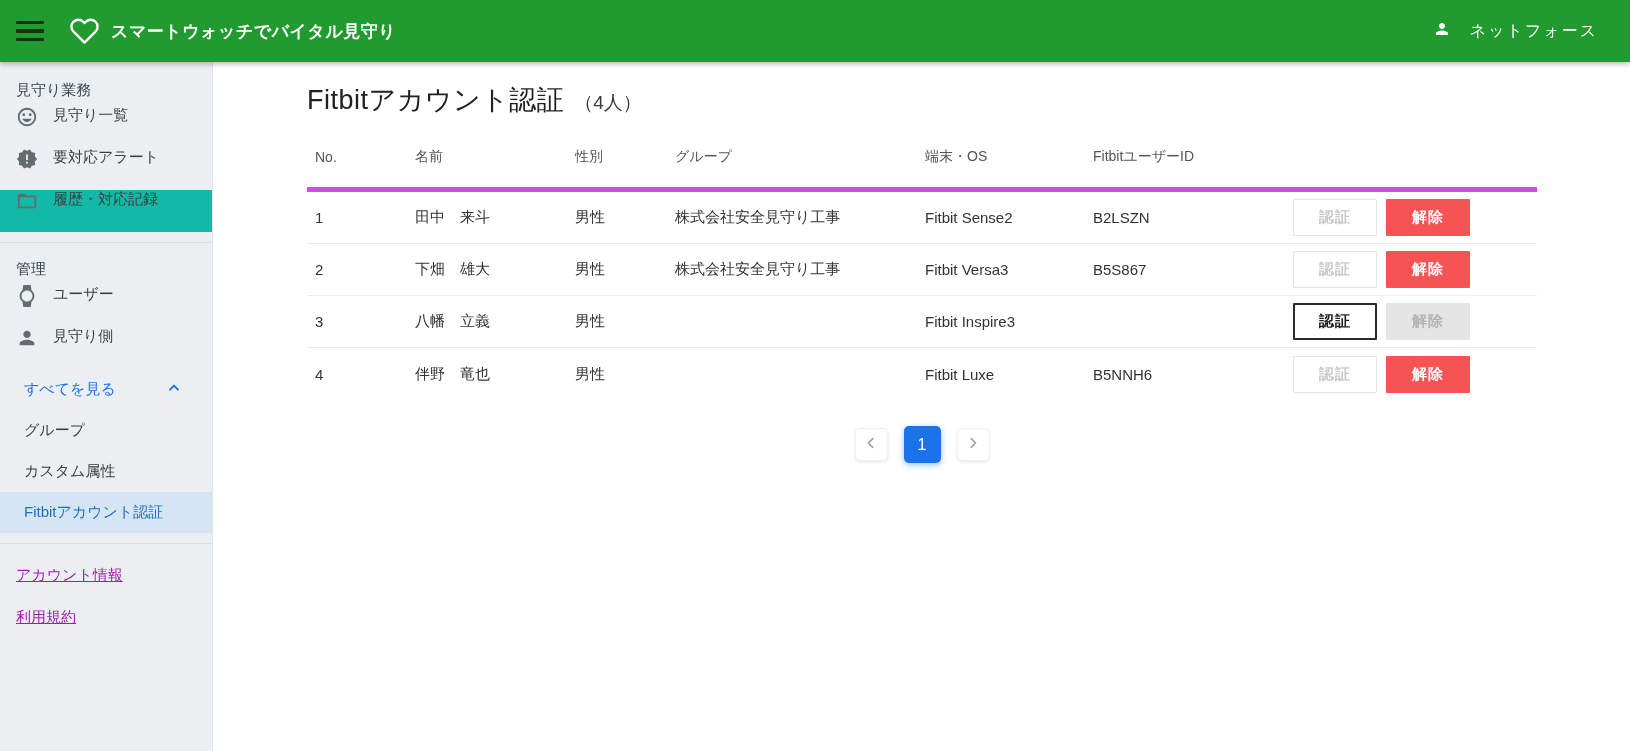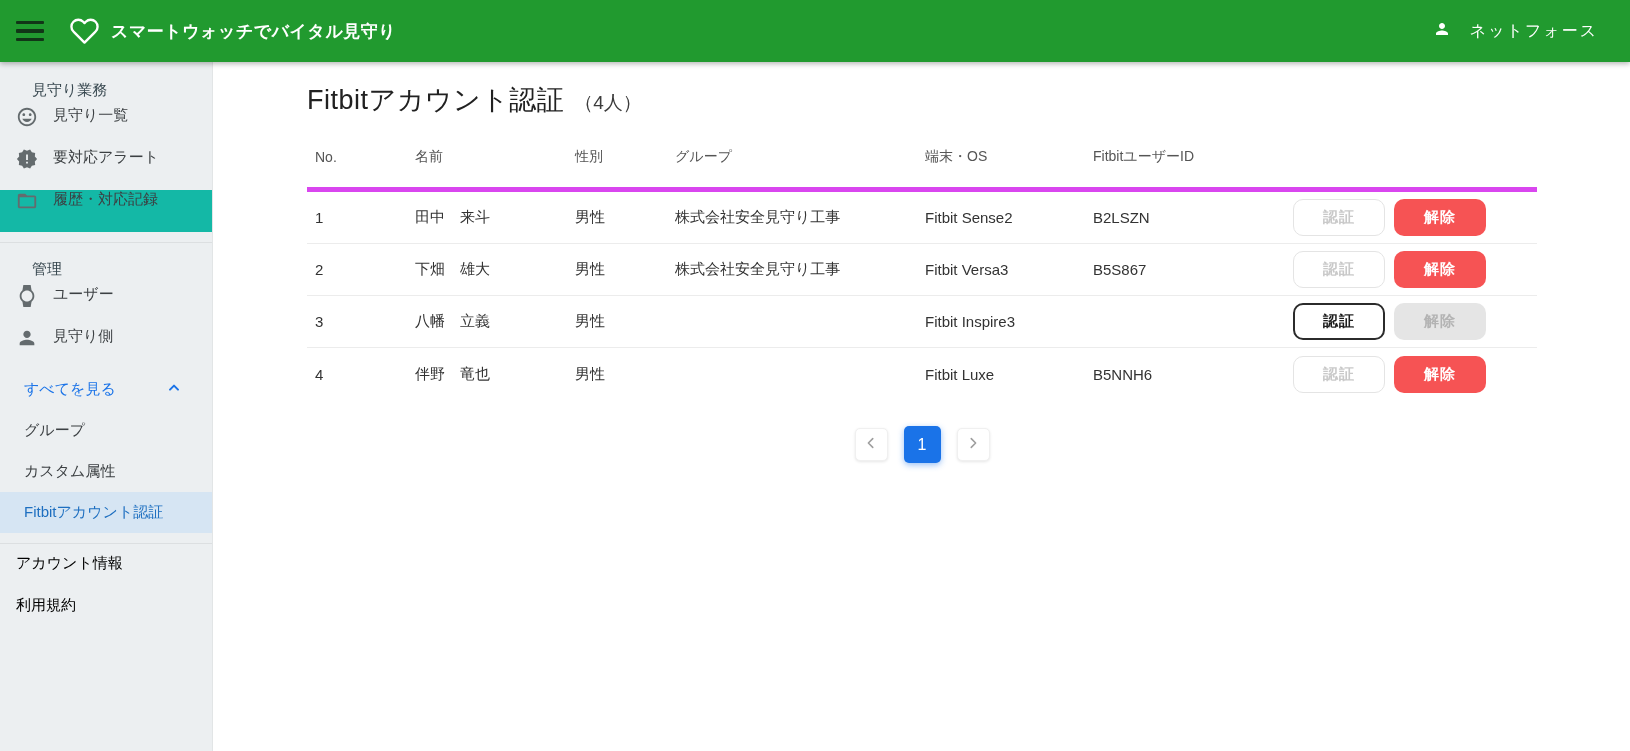--- a/index.html
+++ b/index.html
@@ -16,46 +16,46 @@
   .brand-title { color:#fff; font-size:17px; font-weight:bold; letter-spacing:.5px; }
   .topbar-spacer { flex:1; }
   .topbar-user { display:flex; align-items:center; gap:19px; color:#fff; }
   .topbar-user .uname { font-size:16px; letter-spacing:2px; }
 
   
   .body { flex:1; display:flex; min-height:0; }
 
   
   .sidebar { width:213px; flex:0 0 213px; background:#eceff1; border-right:1px solid #e2e5e6; padding-top:12px; overflow:hidden; }
-  .section-title { height:32px; line-height:32px; padding:0 32px; font-size:15px; color:#37474f; }
+  .section-title { height:32px; line-height:32px; padding:0 16px; font-size:15px; color:#37474f; }
   .nav-item { height:42px; display:flex; align-items:flex-start; padding:0 16px; gap:15px; font-size:15px; color:#3c4043; cursor:pointer; }
   .nav-item .nicon { width:22px; height:22px; display:flex; align-items:center; justify-content:center; color:#646b6e; }
   .nav-item.highlight { background:#14b8a6; }
   .sub-item { height:41px; display:flex; align-items:center; padding:0 24px; font-size:15px; color:#3c4043; cursor:pointer; }
   .link-item { height:41px; display:flex; align-items:center; justify-content:space-between; padding:0 30px 0 24px; font-size:15px; color:#1a73e8; cursor:pointer; }
   .sub-item.selected { background:#d6e5f3; color:#1e6fc0; }
   .side-divider { border:none; border-top:1px solid #dcdfe1; margin:10px 0; }
   .bottom-section { margin-top:8px; }
-  .plain-item { height:42px; display:flex; align-items:flex-start; padding:0 16px; font-size:15px; color:#000000; cursor:pointer; }
+  .plain-item { height:42px; display:flex; align-items:center; padding:0 16px; font-size:15px; color:#a21caf; cursor:pointer;text-decoration:underline; }
 
   
   .main { flex:1; background:#fff; padding:20px 0 0 94px; overflow:hidden; }
   .page-title-row { display:flex; align-items:baseline; gap:10px; height:38px; }
   .page-title { font-size:27px; font-weight:500; color:#212121; letter-spacing:.5px; }
   .page-count { font-size:19px; color:#3c3c3c; }
 
   
   .table { width:1230px; margin-top:6px; }
   .trow { display:grid; grid-template-columns:100px 160px 100px 250px 168px 200px 1fr; align-items:center; padding-left:8px; }
   .thead { height:66px; border-bottom:5px solid #d946ef; font-size:14px; color:#555; }
   .tbody-row { height:52px; border-bottom:1px solid #ececec; font-size:15px; color:#333; }
   .tbody-row:last-child { border-bottom:none; }
   .cell-actions { display:flex; justify-content:flex-end; gap:9px; padding-right:74px; }
 
-  .btn { width:92px; height:37px; border-radius:10px; font-size:15px; font-weight:bold; font-family:inherit; display:flex; align-items:center; justify-content:center; letter-spacing:1px; }
+  .btn { width:84px; height:37px; border-radius:1px; font-size:15px; font-weight:bold; font-family:inherit; display:flex; align-items:center; justify-content:center; letter-spacing:1px; }
   .btn-auth[data-state="disabled"] { background:#fff; border:1px solid #e4e4e4; color:#c9c9c9; cursor:default; }
   .btn-auth[data-state="enabled"] { background:#fff; border:2px solid #2b2b2b; color:#1d1d1d; cursor:pointer; }
   .btn-release[data-state="enabled"] { background:#f65354; border:none; color:#fff; cursor:pointer; }
   .btn-release[data-state="disabled"] { background:#e5e5e5; border:none; color:#b3b3b3; cursor:default; }
 
   
   .pagination { width:1230px; margin-top:26px; display:flex; justify-content:center; align-items:center; gap:16px; }
   .page-nav { width:33px; height:33px; border-radius:5px; background:#fff; border:1px solid #f0f0f0; box-shadow:0 1px 3px rgba(0,0,0,.10); display:flex; align-items:center; justify-content:center; cursor:pointer; color:#9e9e9e; }
   .page-current { width:37px; height:37px; border-radius:5px; background:#1a73e8; color:#fff; font-size:16px; display:flex; align-items:center; justify-content:center; box-shadow:0 2px 6px rgba(26,115,232,.45); cursor:pointer; }
 </style>

